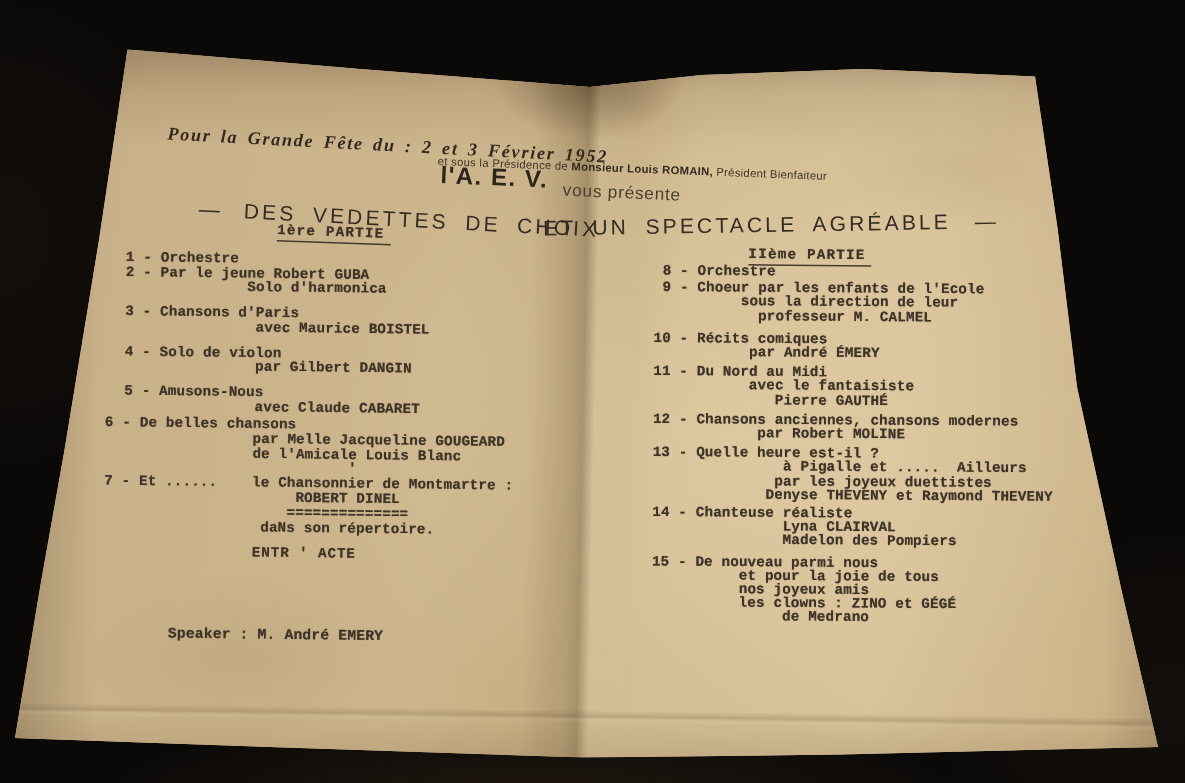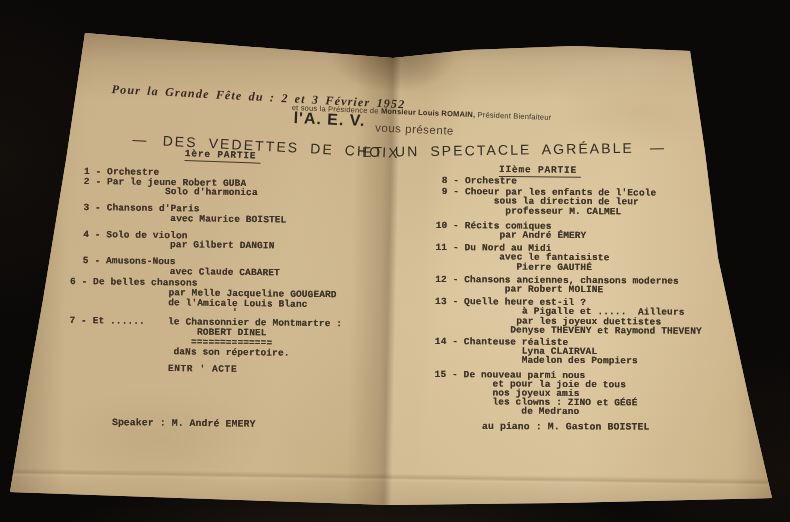--- a/index.html
+++ b/index.html
@@ -168,15 +168,14 @@
              Denyse THEVENY et Raymond THEVENY</div>
         <div class="item">14 - Chanteuse réaliste
                Lyna CLAIRVAL
                Madelon des Pompiers</div>
         <div class="item">15 - De nouveau parmi nous
           et pour la joie de tous
           nos joyeux amis
           les clowns : ZINO et GÉGÉ
                de Medrano</div>
       </div>
-    <div class="abs type piano">au piano : M. Gaston BOISTEL</div>
   </div>
 </div>
 
 </body></html>

